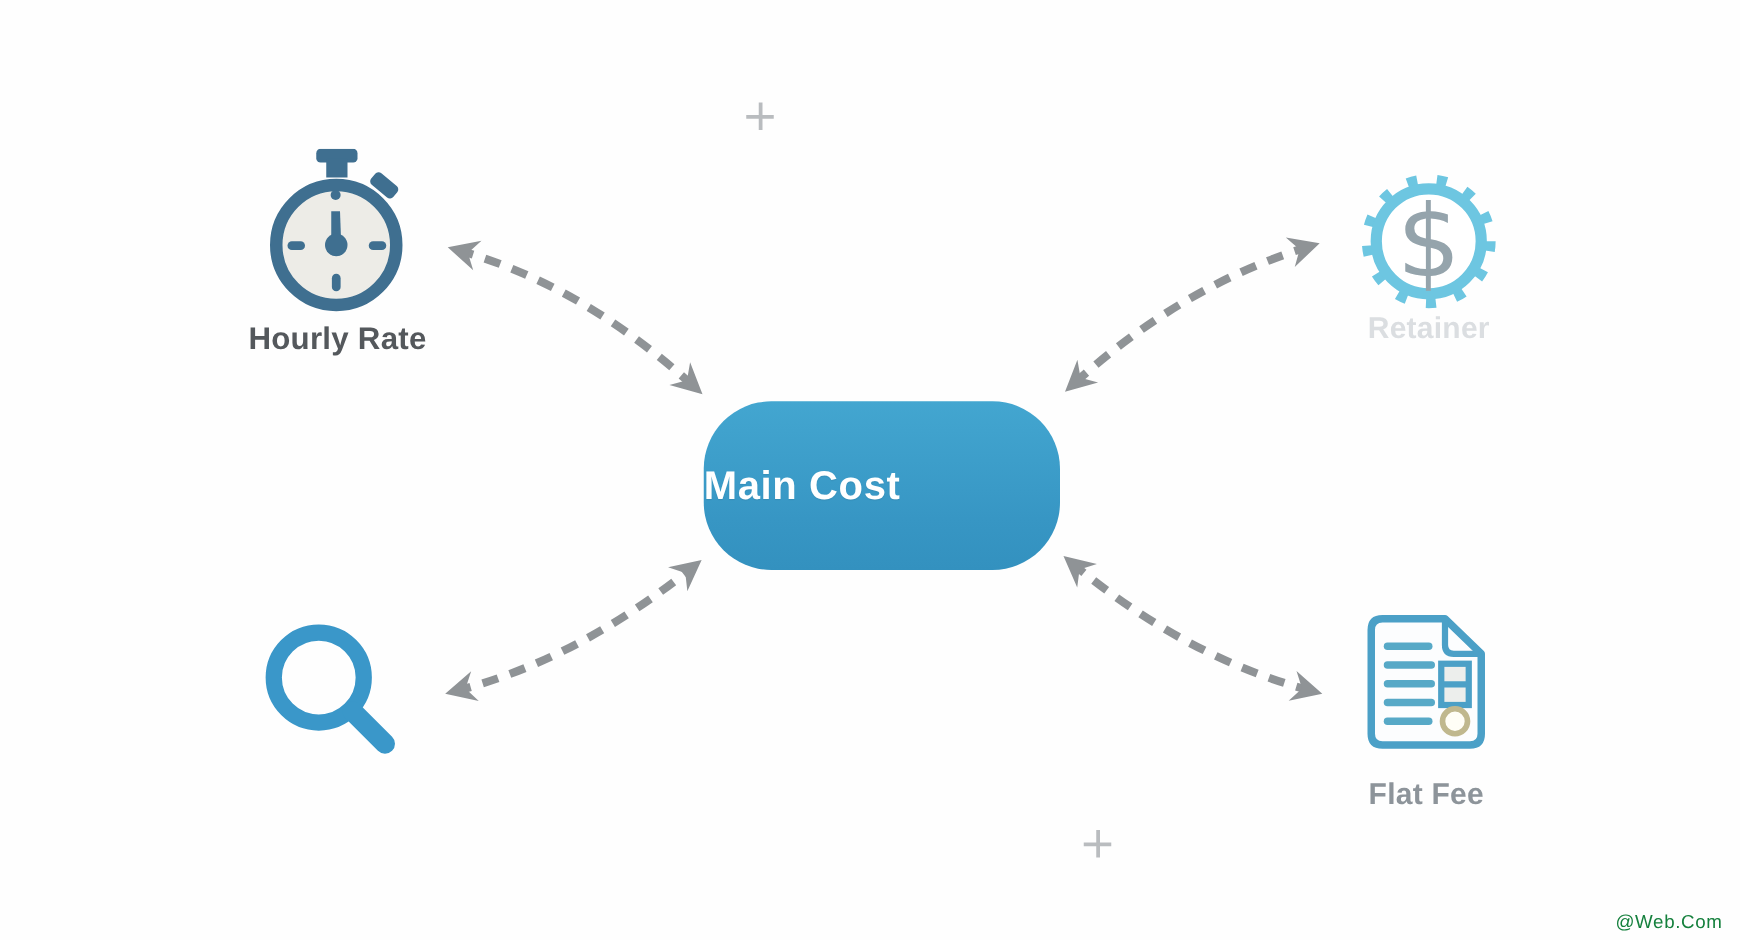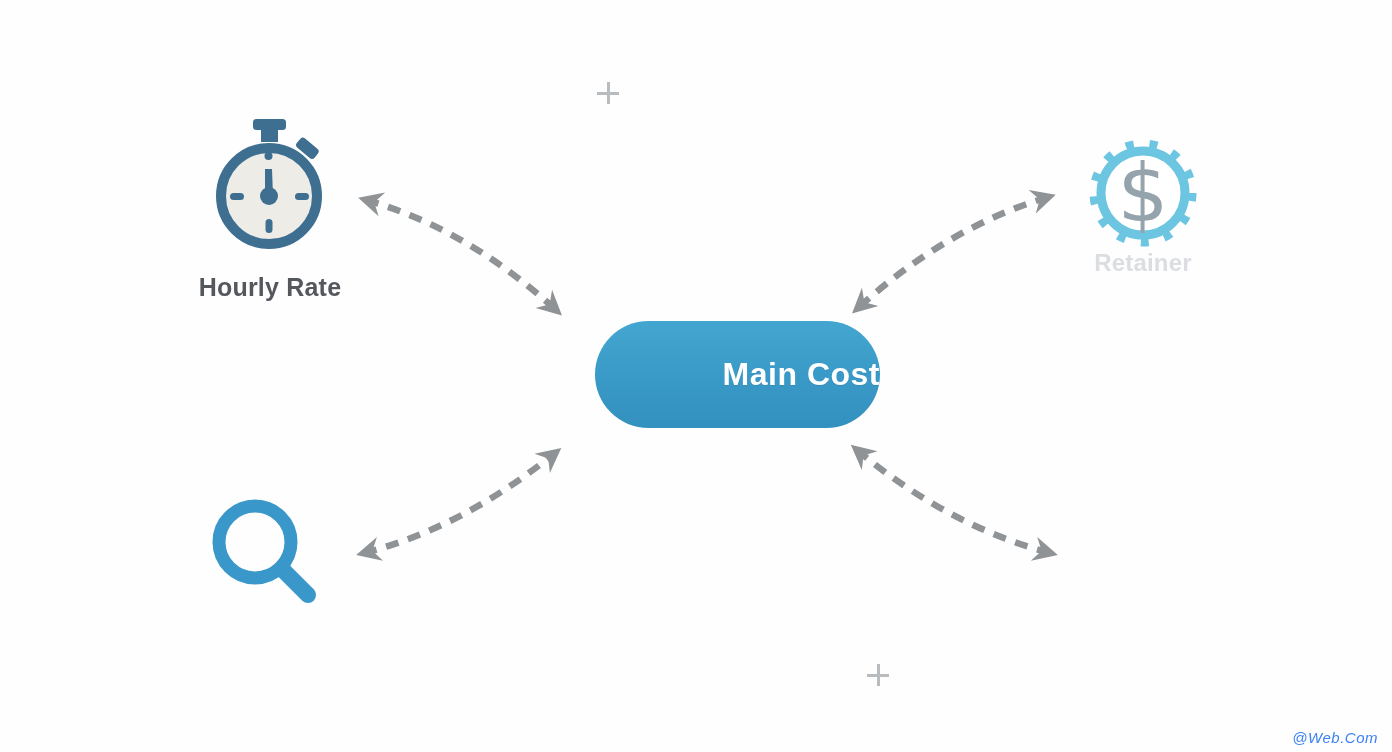--- a/index.html
+++ b/index.html
@@ -11,48 +11,48 @@
   .canvas{position:absolute;inset:0;background:#fefefe;}
 
   
   .connectors{position:absolute;left:0;top:0;width:1392px;height:752px;}
 
   
   .node{position:absolute;display:flex;flex-direction:column;align-items:center;}
   .node-label{
     text-align:center;font-weight:700;letter-spacing:.2px;white-space:nowrap;
   }
-  .label-dark{color:#54585c;font-size:25px;margin-top:20px;}
+  .label-dark{color:#54585c;font-size:25px;margin-top:4px;}
   .label-faded{color:#dbdee1;font-size:24px;font-weight:600;}
   .label-medium{color:#8d949a;font-size:24px;margin-top:20px;}
 
   
   .pill{
-    position:absolute;left:595px;top:321px;width:285px;height:107px;
+    position:absolute;left:563px;top:321px;width:285px;height:135px;
     border-radius:54px;
     background:linear-gradient(180deg,#43a6d0 0%,#3796c4 70%,#3391bf 100%);
-    display:flex;align-items:center;justify-content:flex-end;
+    display:flex;align-items:center;justify-content:flex-start;
   }
   .pill span{
     color:#ffffff;font-size:32px;font-weight:700;letter-spacing:.5px;
     text-shadow:0 1px 1px rgba(0,0,0,0.08);
   }
 
   
   .plus{position:absolute;width:22px;height:22px;}
   .plus::before,.plus::after{
     content:"";position:absolute;background:#b9bcbf;
   }
   .plus::before{left:0;top:10px;width:22px;height:3px;}
   .plus::after{left:10px;top:0;width:3px;height:22px;}
 
   
   .watermark{
     position:absolute;right:14px;bottom:6px;
-    color:#3b82f6;font-size:15px;font-style:italic;letter-spacing:.5px;
+    color:#15803d;font-size:15px;letter-spacing:.5px;
   }
 </style>
 </head>
 <body>
 
 <div class="canvas">
 
   <svg class="connectors" viewBox="0 0 1392 752" xmlns="http://www.w3.org/2000/svg">
     <defs>
       <marker id="ah" viewBox="0 0 10 10" refX="6.5" refY="5" markerWidth="4.3" markerHeight="4.3" orient="auto-start-reverse">
@@ -93,20 +93,35 @@
   </div>
 
   <div class="node" style="left:155px;top:493px;width:220px;">
     <svg width="118" height="118" viewBox="0 0 118 118" xmlns="http://www.w3.org/2000/svg">
       <circle cx="49" cy="49" r="36" fill="none" stroke="#3A97C9" stroke-width="13"></circle>
       <line x1="76" y1="76" x2="102" y2="102" stroke="#3A97C9" stroke-width="16" stroke-linecap="round"></line>
     </svg>
     <div class="node-label label-dark"></div>
   </div>
 
+  <div class="node" style="left:1031px;top:490px;width:220px;">
+    <svg width="100" height="112" viewBox="0 0 100 112" xmlns="http://www.w3.org/2000/svg">
+      <path d="M15,5 H65 L94,33 V97 Q94,106 85,106 H15 Q6,106 6,97 V14 Q6,5 15,5 Z" fill="#fcfdfe" stroke="#4BA0C7" stroke-width="6" stroke-linejoin="round"></path>
+      <path d="M65,5 V26 Q65,33 72,33 H94" fill="none" stroke="#4BA0C7" stroke-width="5" stroke-linejoin="round"></path>
+      <line x1="19" y1="27" x2="52" y2="27" stroke="#57A9C7" stroke-width="6" stroke-linecap="round"></line>
+      <line x1="19" y1="42" x2="54" y2="42" stroke="#57A9C7" stroke-width="6" stroke-linecap="round"></line>
+      <line x1="19" y1="57" x2="54" y2="57" stroke="#57A9C7" stroke-width="6" stroke-linecap="round"></line>
+      <line x1="19" y1="72" x2="54" y2="72" stroke="#57A9C7" stroke-width="6" stroke-linecap="round"></line>
+      <line x1="19" y1="87" x2="52" y2="87" stroke="#57A9C7" stroke-width="6" stroke-linecap="round"></line>
+      <rect x="62" y="41" width="22" height="33" fill="#eceeec" stroke="#4BA0C7" stroke-width="5"></rect>
+      <line x1="62" y1="57.5" x2="84" y2="57.5" stroke="#4BA0C7" stroke-width="5"></line>
+      <circle cx="73" cy="87" r="10" fill="#fffef6" stroke="#C0B88E" stroke-width="4.5"></circle>
+    </svg>
+    <div class="node-label label-medium">Flat Fee</div>
+  </div>
 
   <div class="pill">
     <span>Main Cost</span>
   </div>
 
   <div class="plus" style="left:597px;top:82px;"></div>
   <div class="plus" style="left:867px;top:664px;"></div>
 
   <div class="watermark">@Web.Com</div>
 

